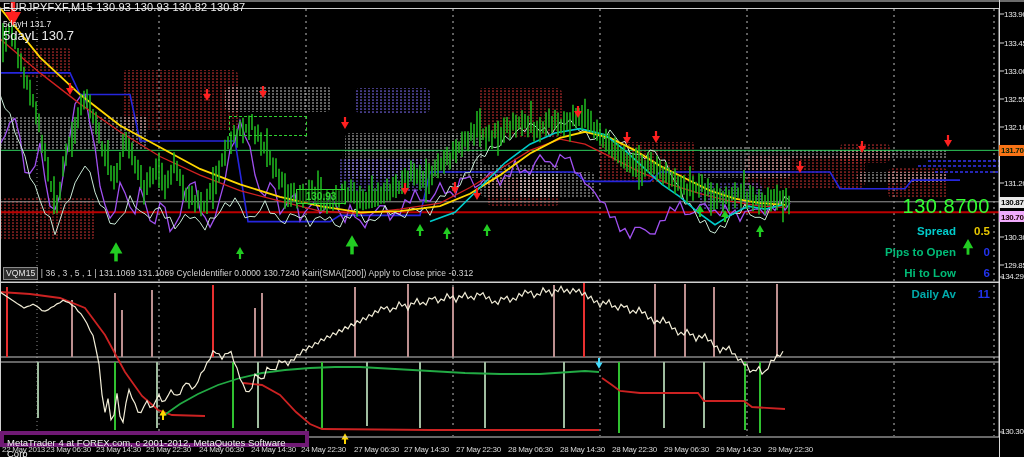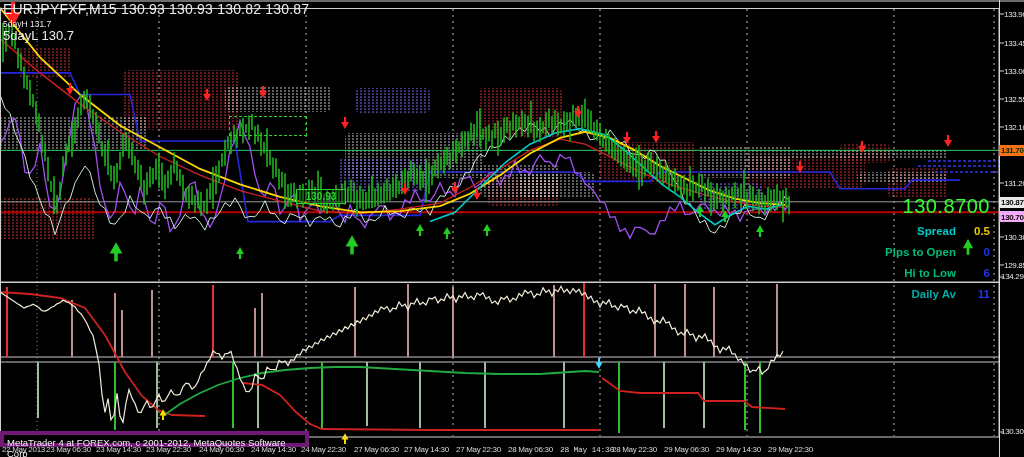--- a/index.html
+++ b/index.html
@@ -1,21 +1,21 @@
 <!DOCTYPE html>
 <html><head>
 <meta charset="utf-8">
 <style>
   html,body{margin:0;padding:0;background:#000;}
   .screen{position:relative;width:1024px;height:457px;background:#000;overflow:hidden;
           font-family:"Liberation Sans",sans-serif;}
   .screen *{box-sizing:border-box;}
   svg.canvas{position:absolute;left:0;top:0;}
   .txt{position:absolute;white-space:nowrap;line-height:1;}
-  .ohlc{left:3px;top:2px;font-size:14px;color:#ECECEC;letter-spacing:.2px;}
+  .ohlc{left:3px;top:2px;font-size:11px;color:#ECECEC;letter-spacing:.2px;}
   .dayh{left:3px;top:20px;font-size:8.5px;color:#ECECEC;}
   .dayl{left:3px;top:29px;font-size:13px;color:#ECECEC;}
   .indhdr{left:3px;top:269px;font-size:8.5px;color:#D4D4D4;letter-spacing:.1px;}
   .indhdr .nm{background:#2e2e2e;border:1px solid #8a8a8a;padding:0 2px 1px 2px;color:#E8E8E8;}
   .quote{position:absolute;left:880px;top:196px;width:110px;text-align:right;}
   .quote .bid{font-size:20px;font-weight:normal;color:#33FF33;letter-spacing:.5px;line-height:1;}
   .qrow{display:flex;justify-content:flex-end;font-size:11.5px;font-weight:bold;margin-top:9px;line-height:1.05;}
   .qrow .ql{text-align:right;}
   .qrow .qv{width:34px;text-align:right;}
   .status{position:absolute;left:0;top:431px;width:309px;height:16px;border:4px solid #701a75;
@@ -454,20 +454,23 @@
       <line x1="999" y1="237" x2="1004" y2="237" stroke="#D8D8D8"></line>
       <line x1="999" y1="265" x2="1004" y2="265" stroke="#D8D8D8"></line>
       <line x1="999" y1="277" x2="1004" y2="277" stroke="#D8D8D8"></line>
       <line x1="999" y1="432" x2="1004" y2="432" stroke="#D8D8D8"></line>
     </svg>
 
   <div class="txt ohlc">EURJPYFXF,M15  130.93 130.93 130.82 130.87</div>
   <div class="txt dayh">5dayH 131.7</div>
   <div class="txt dayl">5dayL 130.7</div>
 
+  <div class="txt indhdr">
+    <span class="nm">VQM15</span><span> | 36 , 3 , 5 , 1 |  131.1069 131.1069</span><span>  CycleIdentifier 0.0000 130.7240</span><span>  Kairi(SMA([200]) Apply to Close price -0.312</span>
+  </div>
 
   <div class="quote">
     <div class="bid" style="color: rgb(51, 255, 51);">130.8700</div>
     <div id="quoteRows">
         <div class="qrow">
           <div class="ql" style="color: rgb(0, 204, 204);">Spread</div>
           <div class="qv" style="color: rgb(232, 200, 0);">0.5</div>
         </div>
         <div class="qrow">
           <div class="ql" style="color: rgb(0, 187, 119);">Pips to Open</div>
@@ -506,21 +509,21 @@
       <div class="taxis-label" style="left: 46px;">23 May 06:30</div>
       <div class="taxis-label" style="left: 96px;">23 May 14:30</div>
       <div class="taxis-label" style="left: 146px;">23 May 22:30</div>
       <div class="taxis-label" style="left: 199px;">24 May 06:30</div>
       <div class="taxis-label" style="left: 251px;">24 May 14:30</div>
       <div class="taxis-label" style="left: 301px;">24 May 22:30</div>
       <div class="taxis-label" style="left: 354px;">27 May 06:30</div>
       <div class="taxis-label" style="left: 404px;">27 May 14:30</div>
       <div class="taxis-label" style="left: 456px;">27 May 22:30</div>
       <div class="taxis-label" style="left: 508px;">28 May 06:30</div>
-      <div class="taxis-label" style="left: 560px; font-family: Liberation Mono, monospace;">28 May 14:30</div>
+      <div class="taxis-label" style="left: 560px;">28 May 14:30</div>
       <div class="taxis-label" style="left: 612px;">28 May 22:30</div>
       <div class="taxis-label" style="left: 664px;">29 May 06:30</div>
       <div class="taxis-label" style="left: 716px;">29 May 14:30</div>
       <div class="taxis-label" style="left: 768px;">29 May 22:30</div>
     </div>
   <div id="labelBoxes">
       <div class="pricebox" style="left: 296px; top: 189px; width: 50px; height: 15px;">130.93</div>
       <div class="dashedbox" style="left: 229px; top: 116px; width: 78px; height: 20px;"></div>
     </div>
 

